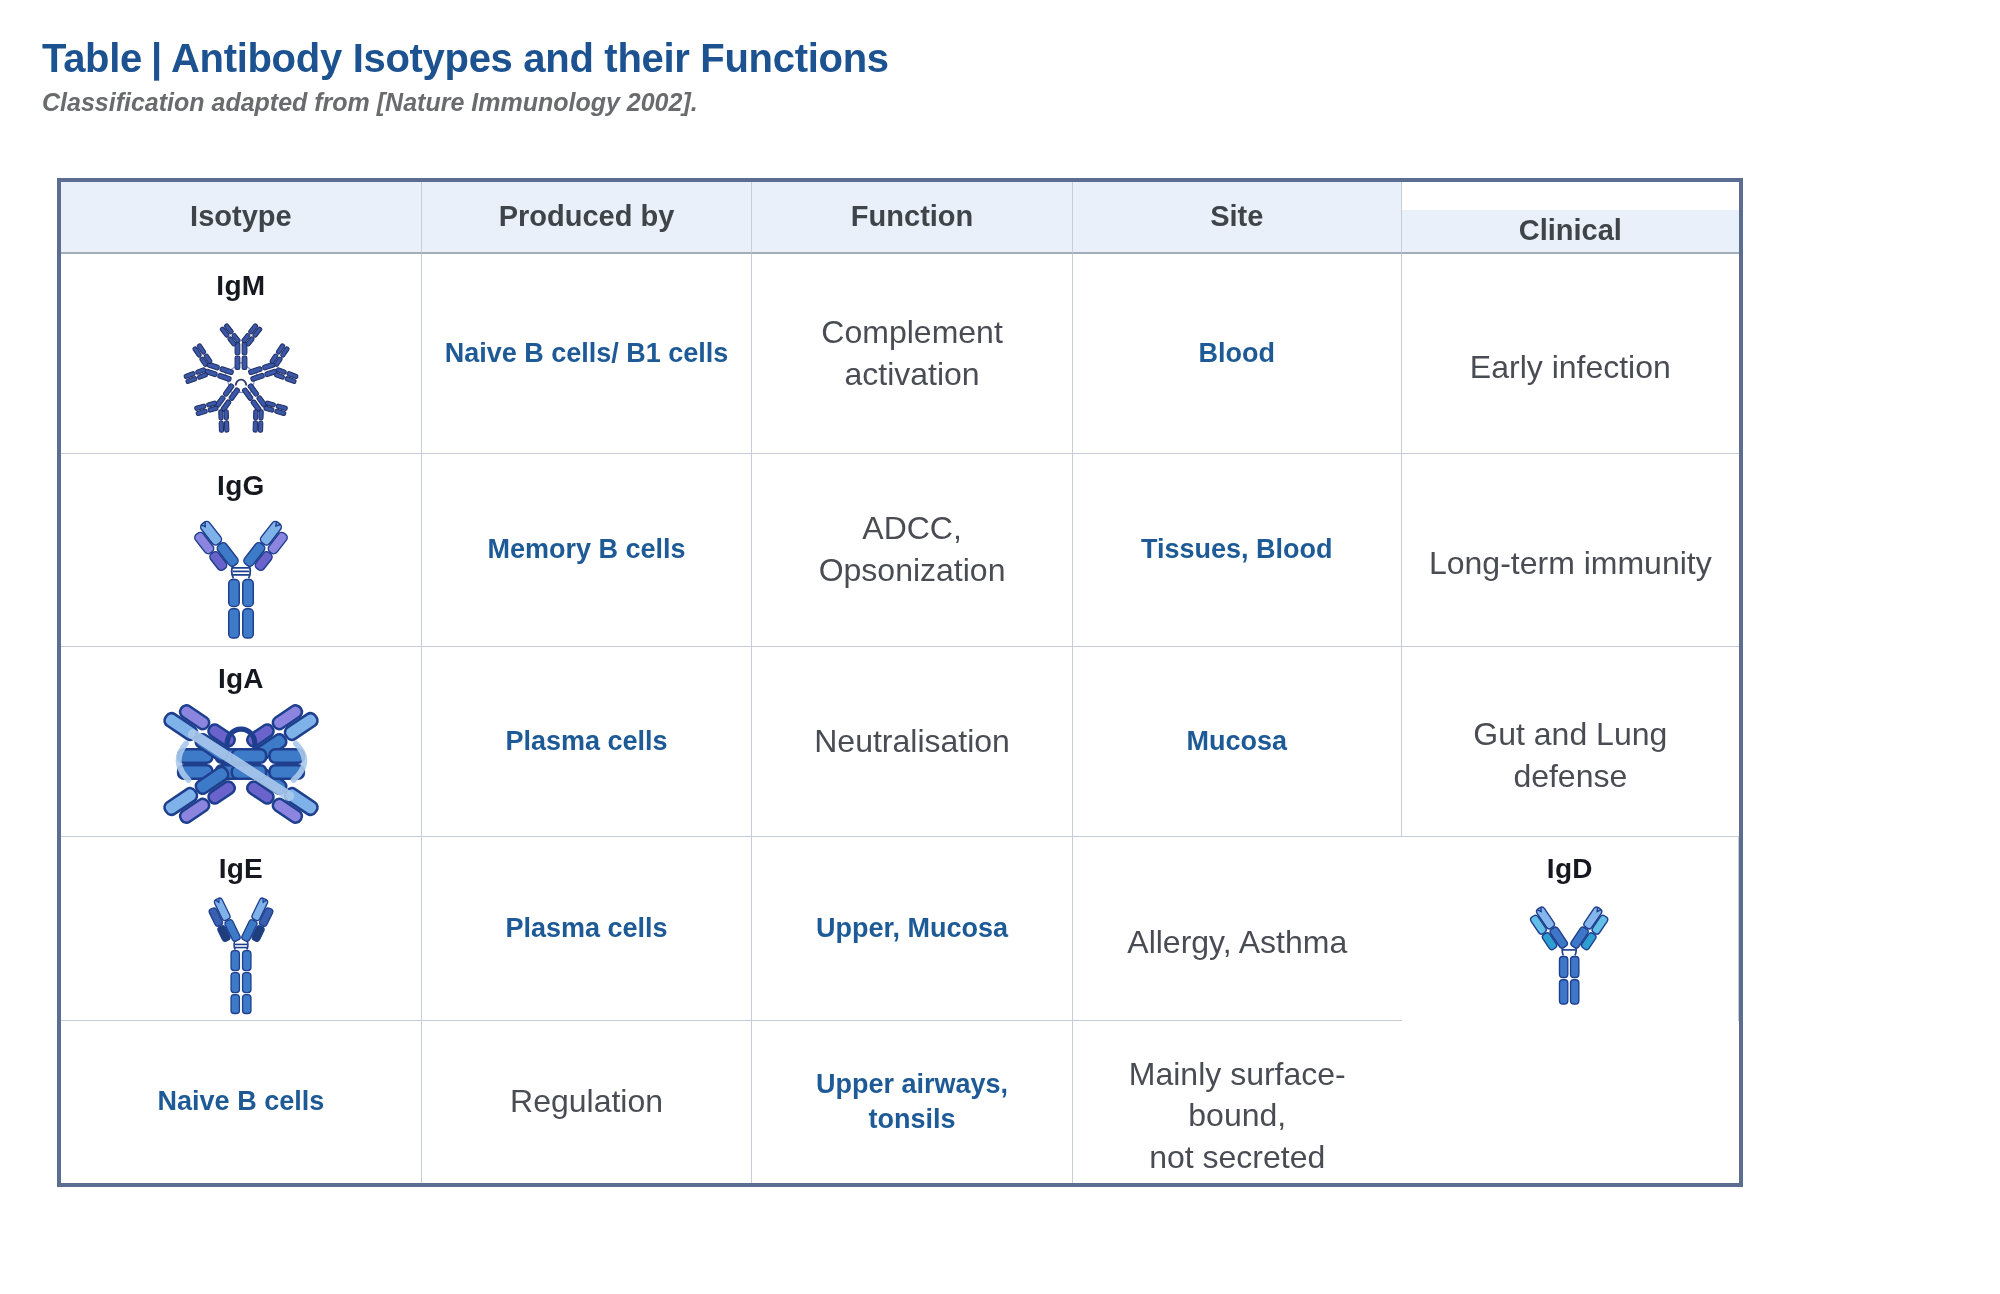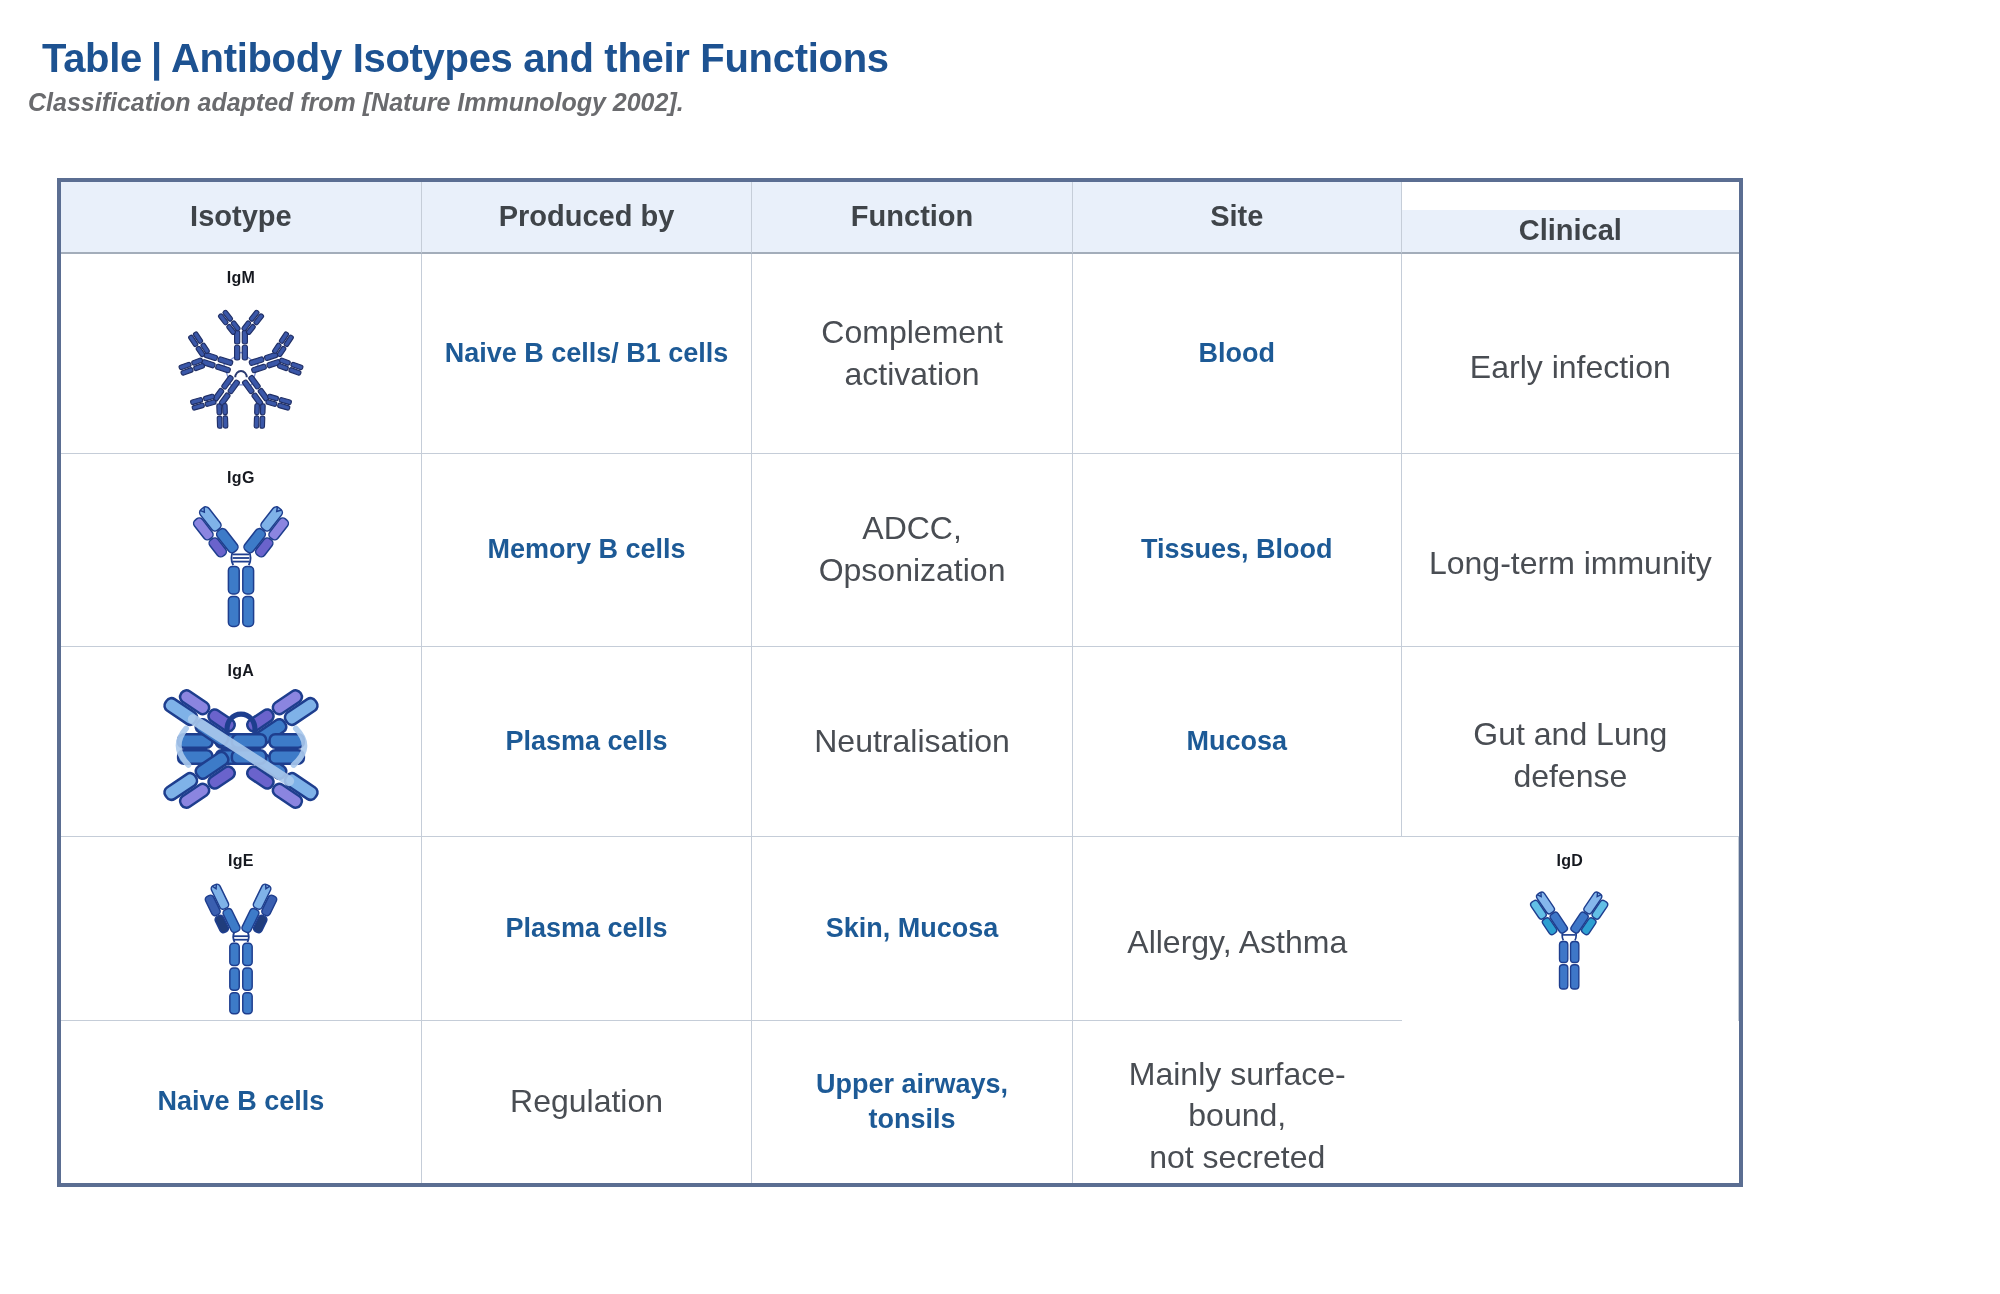--- a/index.html
+++ b/index.html
@@ -15,21 +15,21 @@
   .title {
     position: absolute; left: 42px; top: 36px;
     font-size: 40px; font-weight: bold;
     color: var(--title-blue, #1d5291);
     letter-spacing: -0.3px;
     white-space: nowrap;
   }
   .title .sep { margin: 0 9px; font-weight: bold; }
 
   .subtitle {
-    position: absolute; left: 28px; top: 88px;
+    position: absolute; left: 42px; top: 88px;
     font-size: 25px; font-weight: bold; font-style: italic;
     color: var(--subtitle-gray, #6a6b6e);
     white-space: nowrap;
   }
 
   .tbl {
     position: absolute; left: 57px; top: 178px; width: 1686px;
     background: #ffffff;
     border: 4px solid var(--table-border, #5b6e92);
     display: grid;
@@ -59,21 +59,21 @@
   .t-blue { color: var(--link-blue, #1d5a96); font-size: 27px; font-weight: bold; }
   .t-gray { color: var(--body-gray, #494d53); font-size: 32px; }
 
   .iso {
     flex-direction: column;
     justify-content: flex-start;
     padding-top: 14px;
     gap: 3px;
   }
   .iso-label {
-    font-weight: bold; font-size: 16px;
+    font-weight: bold; font-size: 28px;
     color: var(--isotype-label, #15181f);
     letter-spacing: 0.3px;
   }
   .ab-art { display: block; }
 </style>
 </head>
 <body>
 
 <div class="page">
 
@@ -233,21 +233,21 @@
         <g transform="translate(94,98) rotate(-26)" stroke="#1e3e8e" stroke-width="2.5">
           <rect x="-8" y="-44" width="16" height="42" rx="6" fill="#3d7bc8"></rect>
           <rect x="-8" y="-90" width="16" height="44" rx="6" fill="#7fb2e8"></rect>
           <path d="M-4,-90 l4,7 4,-7" fill="none"></path>
           <rect x="-25" y="-78" width="15" height="36" rx="6" fill="#3a5fb0"></rect>
           <rect x="-25" y="-40" width="15" height="30" rx="6" fill="#203d7c"></rect>
         </g>
       </svg>
     </div>
     <div class="cell t-blue">Plasma cells</div>
-    <div class="cell t-blue">Skin, Mucosa</div>
+    <div class="cell t-blue">Upper, Mucosa</div>
     <div class="cell t-gray c-last">Allergy, Asthma</div>
 
     <div class="cell iso r-last">
       <span class="iso-label">IgD</span>
       <svg class="ab-art" width="116" height="122" viewBox="0 0 210 220">
         <g fill="#3e77c8" stroke="#1e3e8e" stroke-width="2.5">
           <rect x="86" y="120" width="15" height="38" rx="6"></rect>
           <rect x="86" y="162" width="15" height="44" rx="6"></rect>
           <rect x="106" y="120" width="15" height="38" rx="6"></rect>
           <rect x="106" y="162" width="15" height="44" rx="6"></rect>

